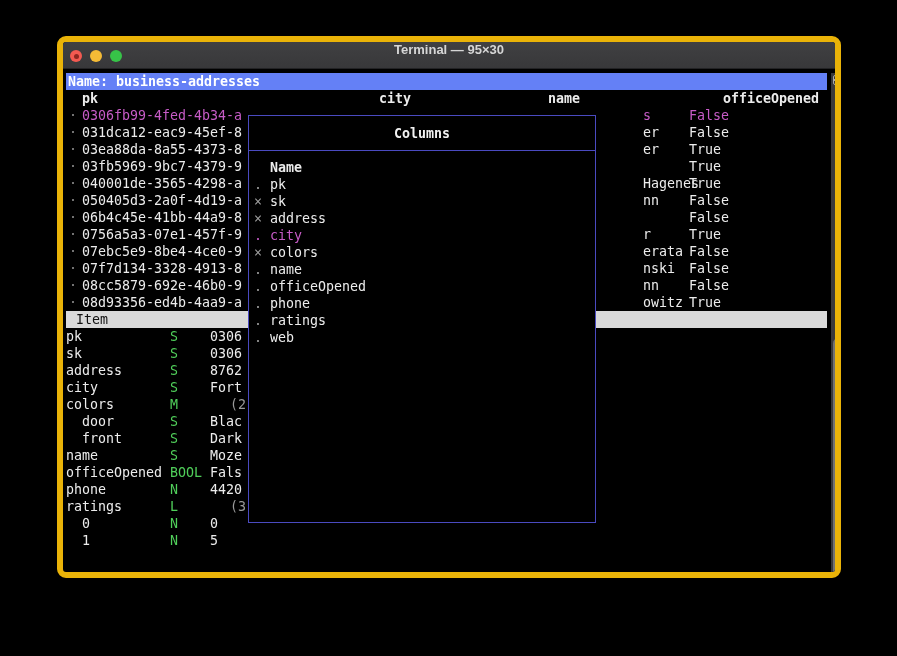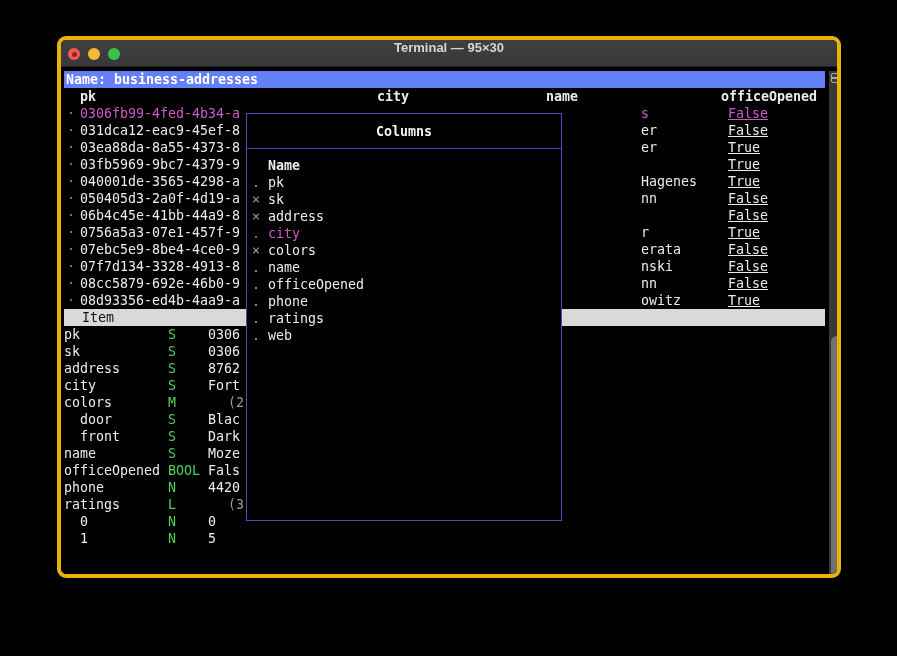--- a/index.html
+++ b/index.html
@@ -1,21 +1,21 @@
 <!DOCTYPE html>
 <html><head>
 <meta charset="utf-8">
 <style>
   * { margin:0; padding:0; box-sizing:border-box; }
   html,body { width:897px; height:656px; background:#000; overflow:hidden; }
   body { position:relative; font-family:"DejaVu Sans Mono", monospace; }
 
   
   .window { position:absolute; left:57px; top:36px; width:784px; height:542px;
-            background:#000; border-radius:9px; border:4px solid #eab308;
+            background:#000; border-radius:9px; border:6px solid #eab308;
             box-shadow:0 22px 55px rgba(0,0,0,.85); overflow:hidden; }
   .titlebar { position:absolute; left:0; top:0; width:100%; height:27px;
               background:linear-gradient(#404042,#38383a); border-bottom:1px solid #232325; }
   .title { position:absolute; left:0; right:0; top:0; height:27px; line-height:27px;
            text-align:center; color:#d6d6d6; font:700 13px "Liberation Sans", sans-serif; }
   .tl { position:absolute; top:8px; width:12px; height:12px; border-radius:50%; }
   .tl.red   { left:7px;  background:#f35a51; }
   .tl.red::after { content:""; position:absolute; left:3.5px; top:3.5px; width:5px; height:5px;
                    border-radius:50%; background:#8e2721; }
   .tl.yellow{ left:27px; background:#f5bb36; }
@@ -27,35 +27,35 @@
   .term-row { position:absolute; left:0; width:100%; height:17px; line-height:17px; }
   .c { position:absolute; top:0; height:17px; }
 
   .topbar { top:0; background:#6480f6; color:#fff; font-weight:700; padding-left:2px; }
   .colheads { top:17px; font-weight:700; }
   .ch-pk{left:16px}.ch-city{left:313px}.ch-name{left:482px}.ch-office{left:657px}
 
   .bullet { left:3px; color:#8a8a8a; }
   .cell-pk { left:16px; }
   .cell-frag { left:577px; }
-  .cell-office { left:664px;text-decoration:underline; }
+  .cell-office { left:623px; }
   .term-row.sel .cell-pk, .term-row.sel .cell-frag, .term-row.sel .cell-office { color:#c75cc7; }
 
-  .graybar { background:#d9d9d9; color:#121212; padding-left:18px; }
+  .graybar { background:#d9d9d9; color:#121212; padding-left:10px; }
   .itembar { top:238px; }
   .statusbar { top:476px; }
 
   .attr-name { left:0; }
   .attr-name.ind { left:16px; }
   .attr-type { left:104px; color:#50cf5a; }
   .attr-val { left:144px;text-align:center; }
   .attr-val.muted { color:#9a9a9a;margin-left:20px; }
 
   
-  .dialog { position:absolute; left:182px; top:42px; width:316px; height:408px;
+  .dialog { position:absolute; left:182px; top:42px; width:348px; height:408px;
             background:#000; border:1px solid #4a4ac0; z-index:5; }
   .dlg-title { position:absolute; left:0; top:9px; width:100%; height:17px;
                text-align:center; font-weight:700; color:#f2f2f2; }
   .dlg-sep { position:absolute; left:0; top:34px; width:100%; height:0; border-top:1px solid #4a4ac0; }
   .dlg-header { position:absolute; left:21px; top:43px; height:17px; font-weight:700; }
   .dlg-item { position:absolute; left:0; width:100%; height:17px; }
   .dlg-marker { left:5px; color:#9e9e9e; }
   .dlg-label { left:21px; }
   .dlg-item.sel .dlg-marker, .dlg-item.sel .dlg-label { color:#c75cc7; }
 

